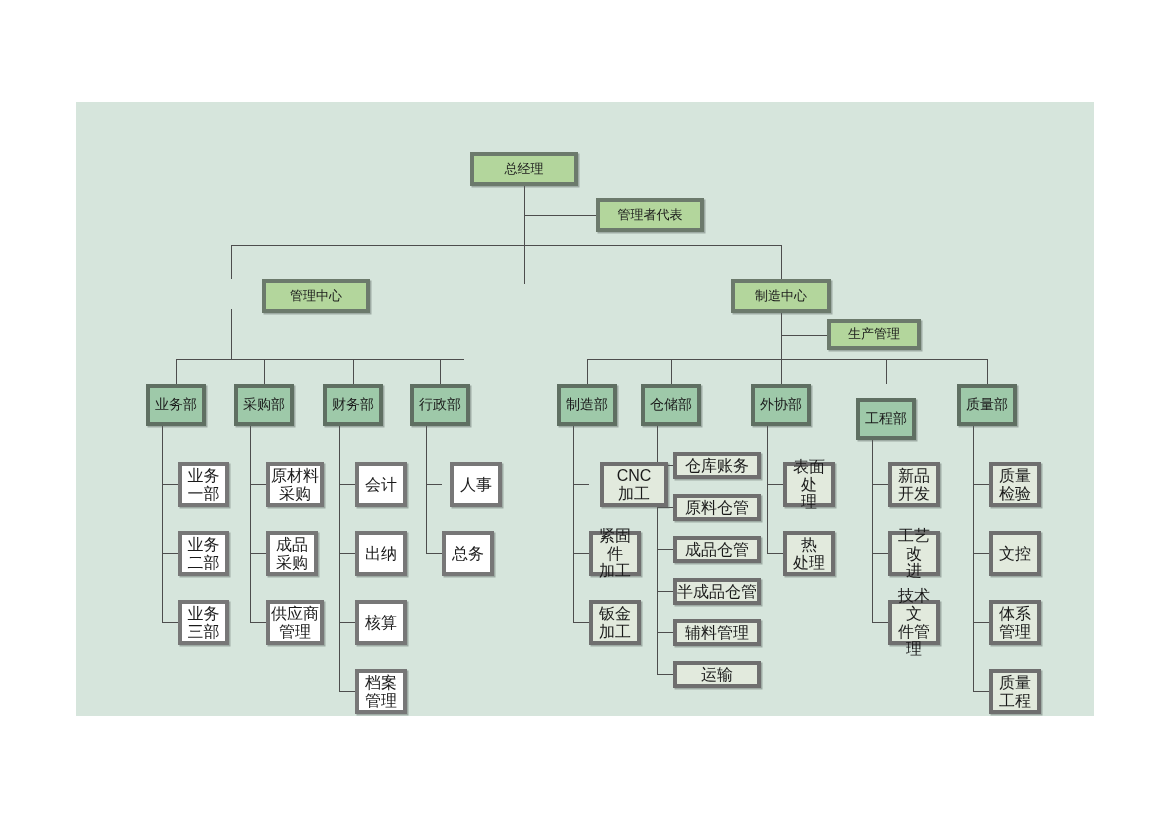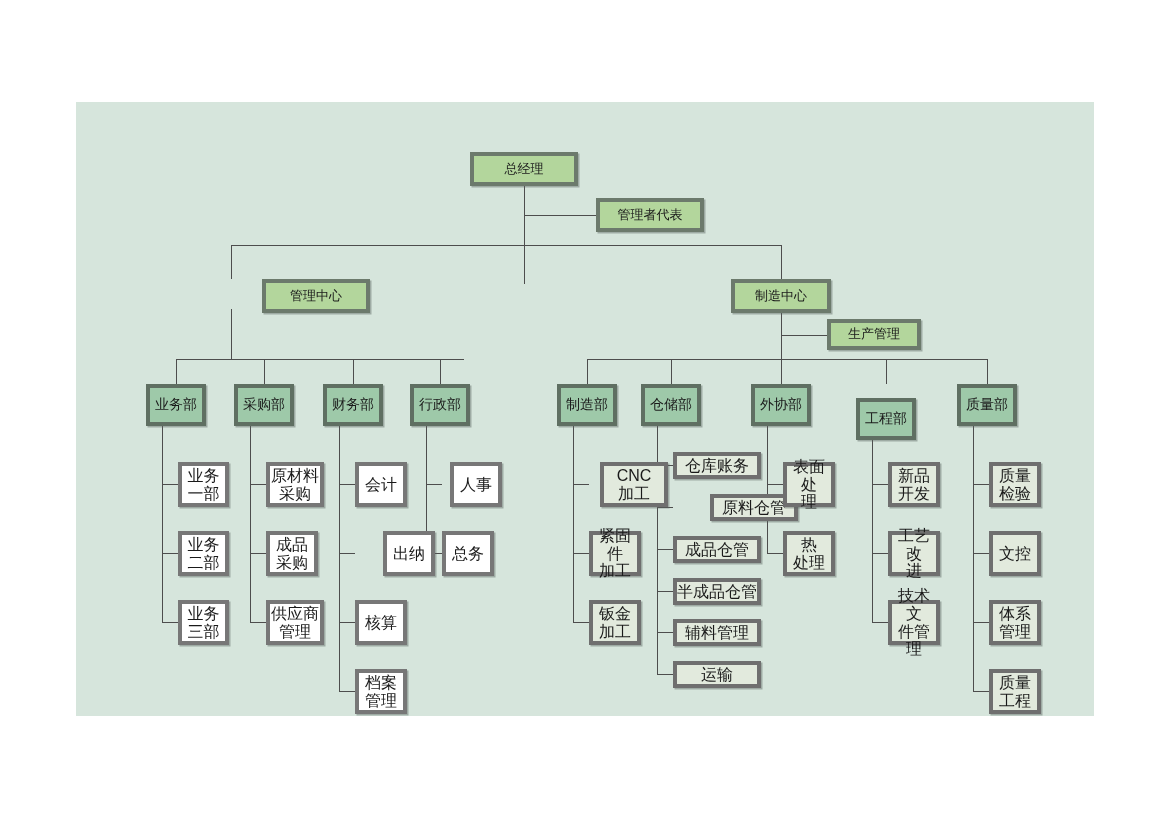--- a/index.html
+++ b/index.html
@@ -244,21 +244,21 @@
 采购</span>
     </div>
     <div class="node leaf" style="left:190px; top:498px; width:58px; height:45px;">
       <span>供应商
 管理</span>
     </div>
 
     <div class="node leaf" style="left:279px; top:360px; width:52px; height:45px;">
       <span>会计</span>
     </div>
-    <div class="node leaf" style="left:279px; top:429px; width:52px; height:45px;margin-left:28px;">
+    <div class="node leaf" style="left:279px; top:429px; width:52px; height:45px;">
       <span>出纳</span>
     </div>
     <div class="node leaf" style="left:279px; top:498px; width:52px; height:45px;">
       <span>核算</span>
     </div>
     <div class="node leaf" style="left:279px; top:567px; width:52px; height:45px;">
       <span>档案
 管理</span>
     </div>
 
@@ -278,21 +278,21 @@
 加工</span>
     </div>
     <div class="node leaf tint" style="left:513px; top:498px; width:52px; height:45px;">
       <span>钣金
 加工</span>
     </div>
 
     <div class="node leaf tint" style="left:597px; top:350px; width:88px; height:27px;">
       <span>仓库账务</span>
     </div>
-    <div class="node leaf tint" style="left:597px; top:392px; width:88px; height:27px;margin-left:37px;">
+    <div class="node leaf tint" style="left:597px; top:392px; width:88px; height:27px;">
       <span>原料仓管</span>
     </div>
     <div class="node leaf tint" style="left:597px; top:434px; width:88px; height:27px;justify-content:center;">
       <span>成品仓管</span>
     </div>
     <div class="node leaf tint" style="left:597px; top:476px; width:88px; height:27px;">
       <span>半成品仓管</span>
     </div>
     <div class="node leaf tint" style="left:597px; top:517px; width:88px; height:27px;">
       <span>辅料管理</span>

